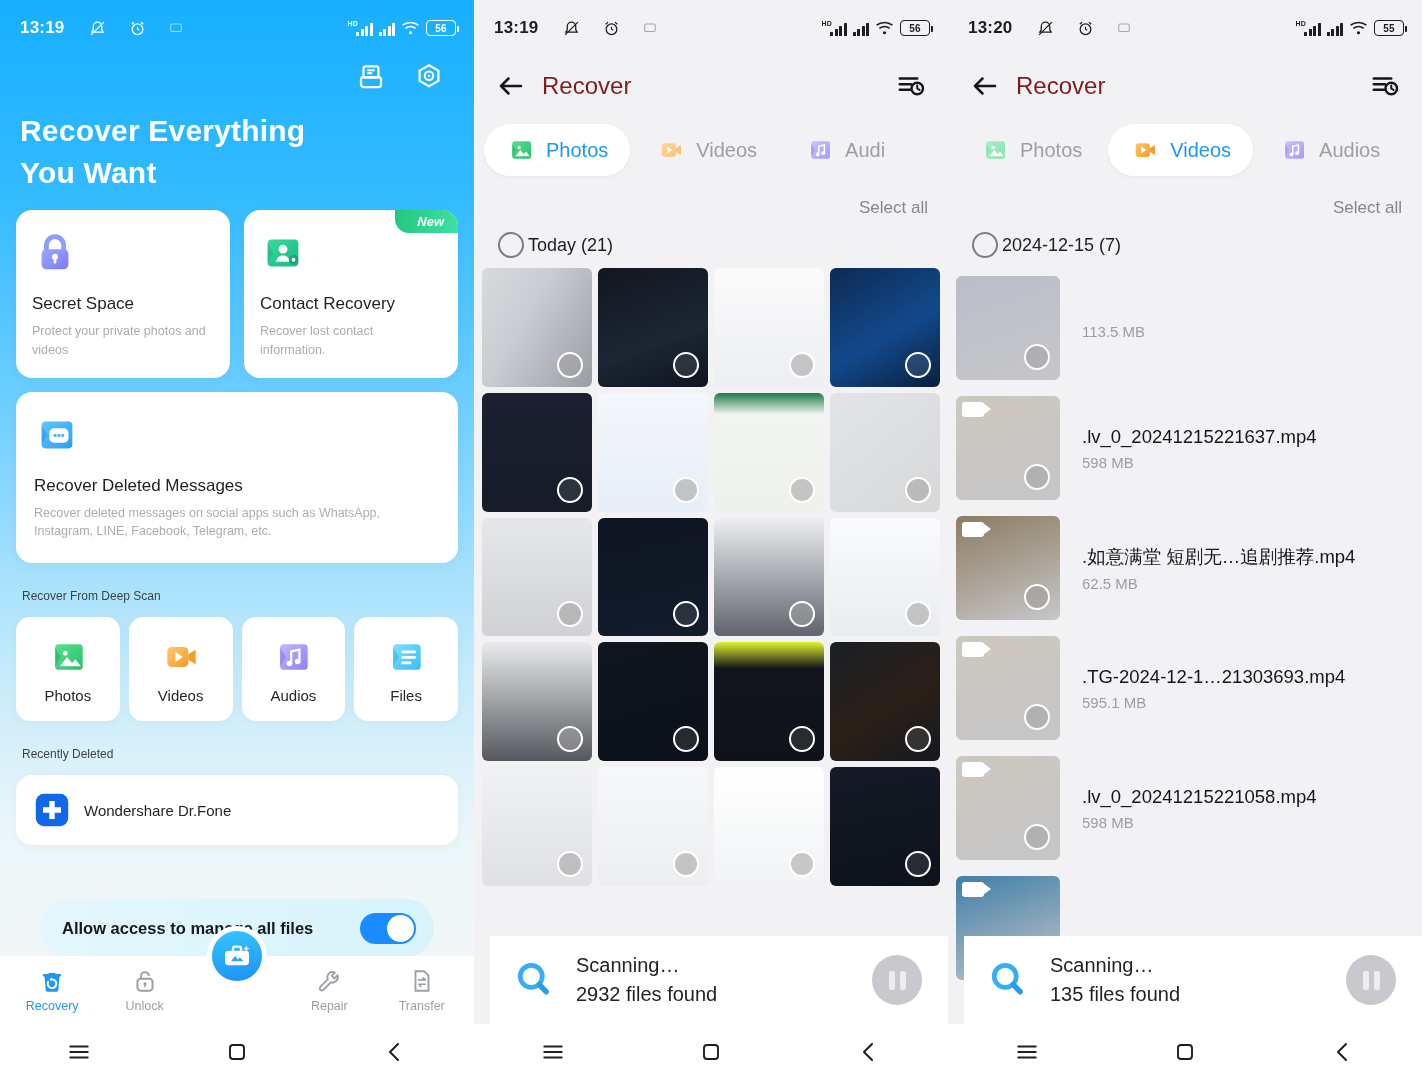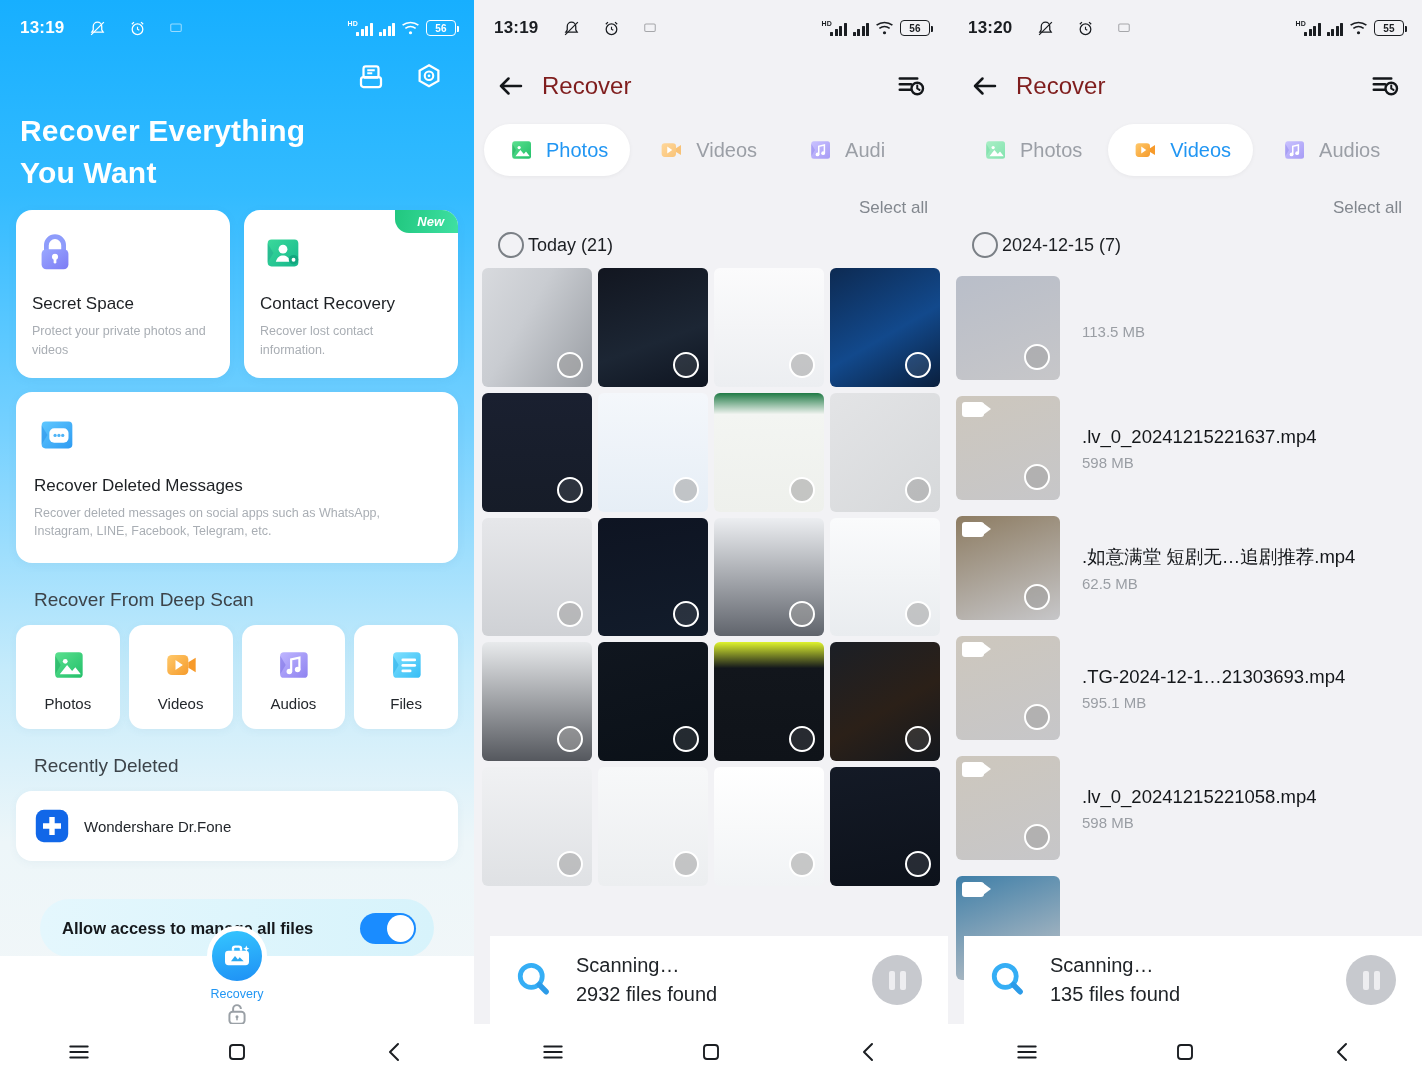--- a/index.html
+++ b/index.html
@@ -54,21 +54,21 @@
   .badge-new {
     position: absolute; top: 0; right: 0; padding: 4px 14px 4px 22px;
     font-size: 13px; font-style: italic; font-weight: 700; color: #fff;
     background: linear-gradient(100deg,#21C77F,#3FE0A2);
     border-bottom-left-radius: 14px;
   }
   .wide-card {
     background: #fff; border-radius: 16px; margin: 14px 16px 0 16px;
     padding: 20px 18px 22px 18px; box-shadow: 0 2px 10px rgba(60,120,160,.07);
   }
-  .sec-title { font-size: 19px; color: #3a4047; padding: 26px 0 14px 22px; margin-left: 12px; }
+  .sec-title { font-size: 12px; color: #3a4047; padding: 26px 0 14px 22px; }
   .p1 .sec-title { color: #3c4349; }
   .tile-row { display: flex; gap: 9px; padding: 0 16px; }
   .tile {
     background: #fff; border-radius: 14px; flex: 1; height: 104px;
     display: flex; flex-direction: column; align-items: center; justify-content: center;
     gap: 8px; box-shadow: 0 2px 8px rgba(60,120,160,.06);
   }
   .tile span { font-size: 15px; color: #23272c; }
   .rd-card {
     background: #fff; border-radius: 16px; margin: 0 16px;
@@ -80,21 +80,21 @@
     position: absolute; left: 40px; right: 40px; bottom: 123px; height: 58px;
     background: linear-gradient(90deg,#E4F7FD,#D7F3FB);
     border-radius: 29px; display: flex; align-items: center;
     justify-content: space-between; padding: 0 18px 0 22px;
   }
   .allow-banner .t { font-size: 16.5px; font-weight: 700; color: #15181c; }
   .toggle { width: 56px; height: 31px; border-radius: 16px; background: #1A8CFF; position: relative; }
   .toggle::after{content:"";position:absolute;right:2px;top:2px;width:27px;height:27px;border-radius:50%;background:#fff;}
   .tabbar {
     position: absolute; bottom: 56px; left: 0; right: 0; height: 68px; background: #fff;
-    display: flex; align-items: center; justify-content: space-around; padding: 0 6px; flex-direction: column;
+    display: flex; align-items: center; justify-content: space-around; padding: 0 6px;
   }
   .tabitem { display:flex; flex-direction: column; align-items:center; gap: 5px; width: 74px; }
   .tabitem span { font-size: 12.5px; color: #9aa0a6; }
   .tabitem.active span { color: #2196F3; }
   .fab {
     position: absolute; left: 50%; transform: translateX(-50%); bottom: 94px;
     width: 60px; height: 60px; border-radius: 50%;
     background: linear-gradient(170deg,#35C6FF,#1E90F5);
     display: flex; align-items: center; justify-content: center;
     border: 5px solid #fff;

